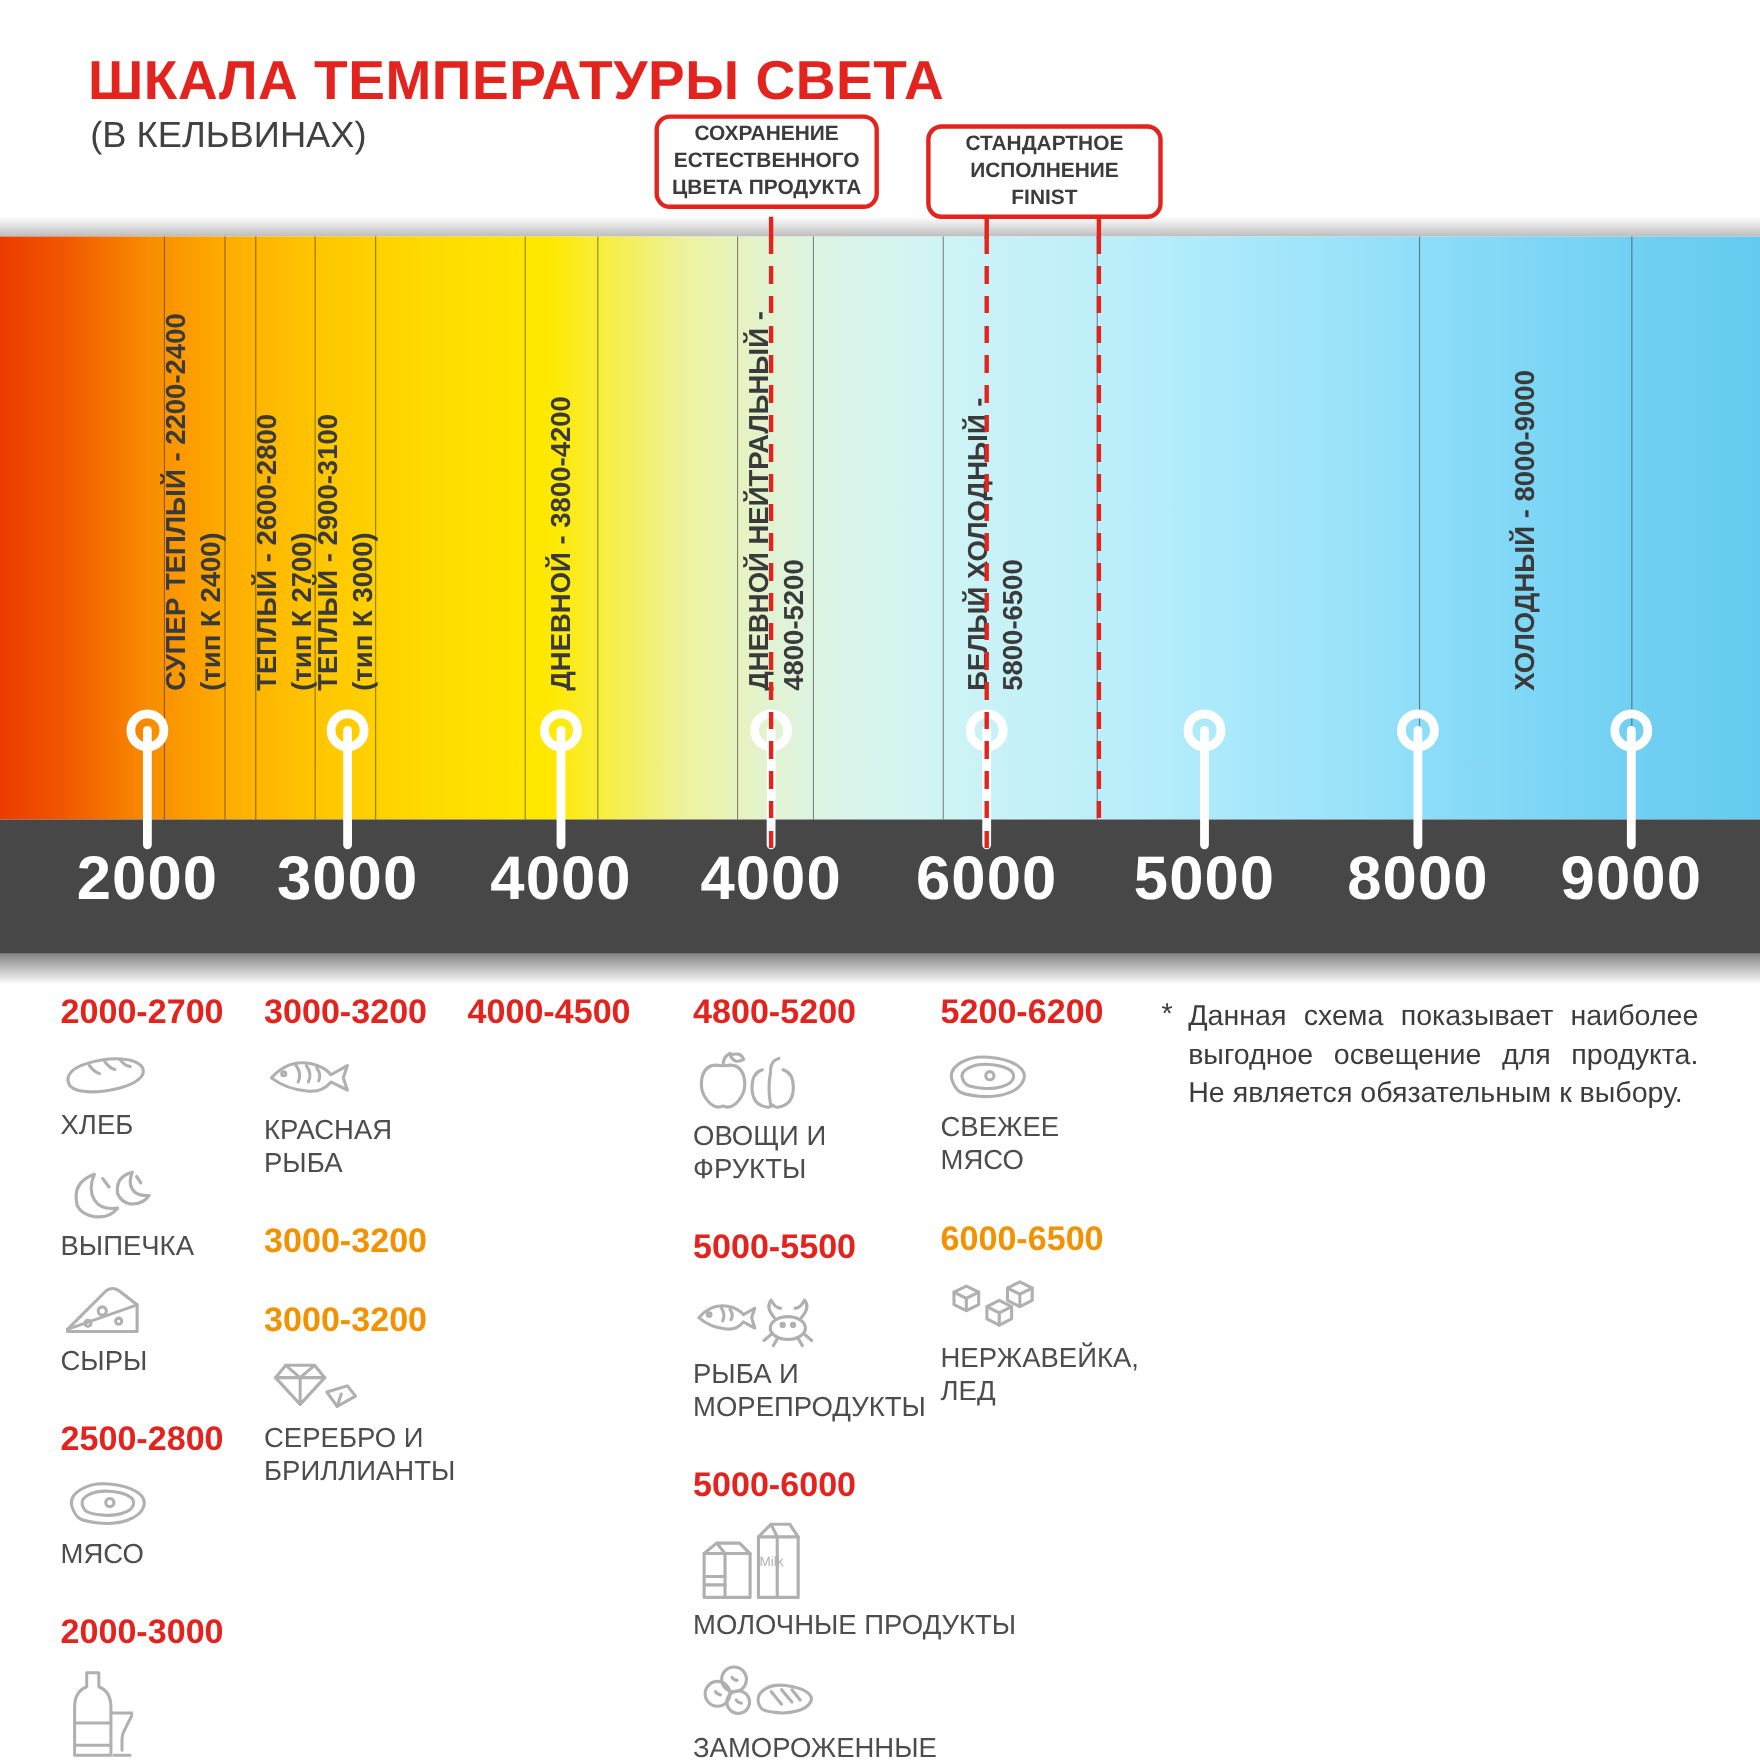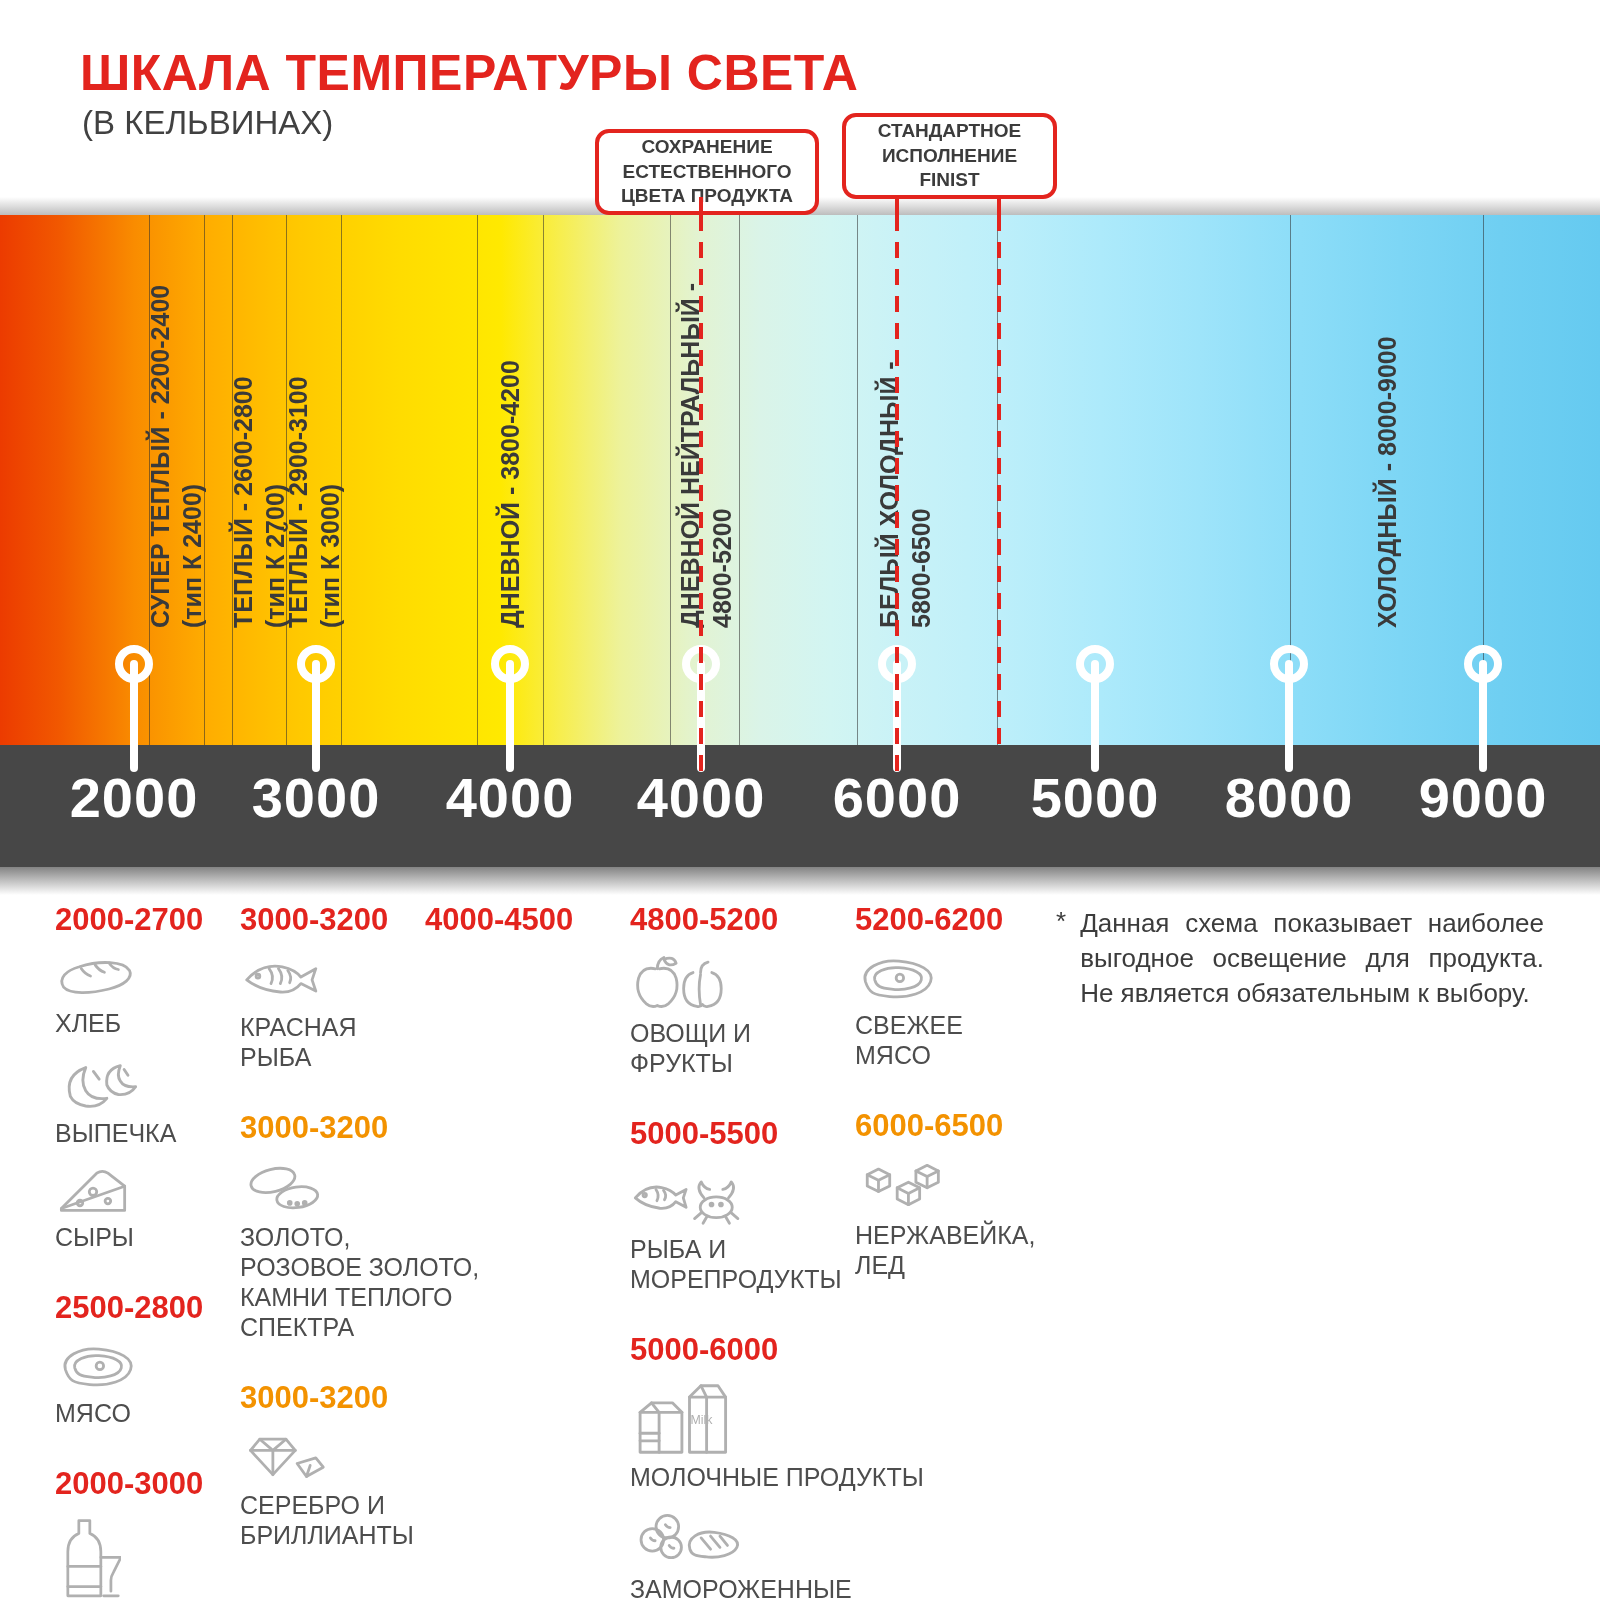--- a/index.html
+++ b/index.html
@@ -65,21 +65,21 @@
   .footnote p { font-size:26px; line-height:1.35; color:#3C3C3C; text-align:justify; }
 </style>
 </head>
 <body>
 
 <div class="stage">
 
   <div class="title">ШКАЛА ТЕМПЕРАТУРЫ СВЕТА</div>
   <div class="subtitle">(В КЕЛЬВИНАХ)</div>
 
-  <div class="callout" style="left:595px; top:129px; width:224px; height:86px;">СОХРАНЕНИЕ
+  <div class="callout" style="left:595px; top:104px; width:204px; height:86px;">СОХРАНЕНИЕ
 ЕСТЕСТВЕННОГО
 ЦВЕТА ПРОДУКТА</div>
   <div class="callout" style="left:842px; top:113px; width:215px; height:86px;">СТАНДАРТНОЕ
 ИСПОЛНЕНИЕ
 FINIST</div>
   <div class="callout-stem" style="left:699px;"></div>
   <div class="callout-stem" style="left:895px;"></div>
   <div class="callout-stem" style="left:997px;"></div>
 
   <div class="shadow-top"></div>
@@ -174,35 +174,20 @@
               <circle cx="18" cy="28" r="2"></circle>
               <path d="M30 20 q6 8 2 16"></path>
               <path d="M40 20 q6 8 2 16"></path>
               <path d="M50 22 q5 7 2 13"></path>
             </svg>
           </span>
           <div class="cap">КРАСНАЯ
 РЫБА</div>
         </div>
         <div class="range orange">3000-3200</div>
-        <div class="entry">
-          <span class="icn">
-            <svg width="92" height="58" viewBox="0 0 96 62">
-              <ellipse cx="34" cy="24" rx="24" ry="12" transform="rotate(-14 34 24)"></ellipse>
-              <ellipse cx="60" cy="42" rx="22" ry="11" transform="rotate(-8 60 42)"></ellipse>
-              <circle cx="52" cy="48" r="1.5"></circle>
-              <circle cx="60" cy="49" r="1.5"></circle>
-              <circle cx="68" cy="48" r="1.5"></circle>
-            </svg>
-          </span>
-          <div class="cap">ЗОЛОТО,
-РОЗОВОЕ ЗОЛОТО,
-КАМНИ ТЕПЛОГО
-СПЕКТРА</div>
-        </div>
         <div class="range orange">3000-3200</div>
         <div class="entry">
           <span class="icn">
             <svg width="90" height="56" viewBox="0 0 94 60">
               <path d="M20 12 H48 L58 24 L34 50 L10 24 Z"></path>
               <path d="M10 24 H58"></path>
               <path d="M20 12 L34 24 L48 12"></path>
               <path d="M34 24 V50"></path>
               <path d="M60 38 L80 32 L88 42 L70 52 Z"></path>
               <path d="M70 52 L74 40"></path>

